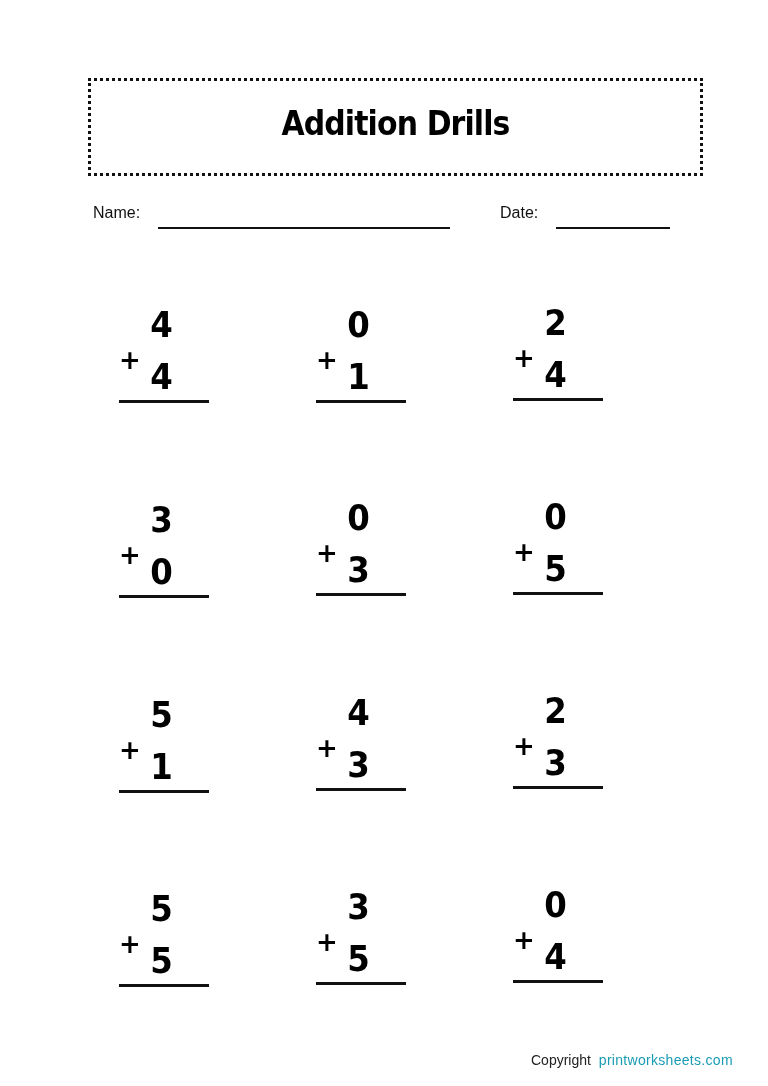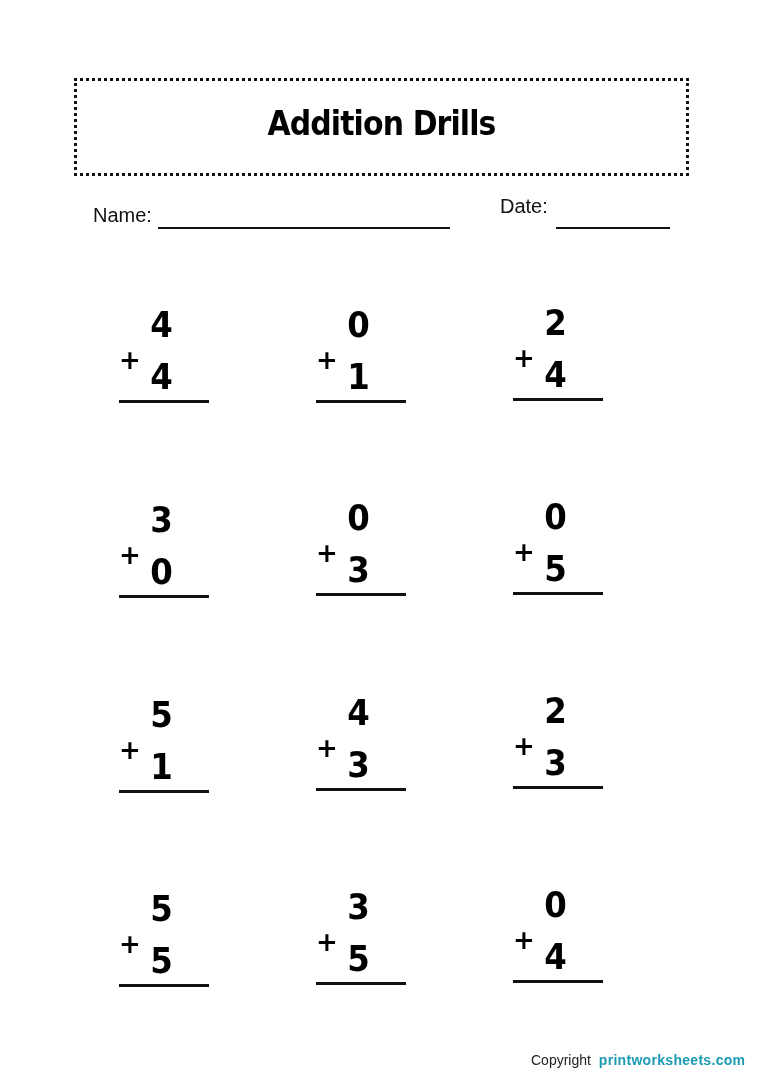--- a/index.html
+++ b/index.html
@@ -1,41 +1,41 @@
 <!DOCTYPE html>
 <html><head>
 <meta charset="utf-8">
 <style>
   html, body { margin:0; padding:0; background:#ffffff; }
   body { width:768px; height:1086px; position:relative; overflow:hidden; font-family:"DejaVu Sans", sans-serif; color:#000; }
-  .title-box { position:absolute; left:74px; top:78px; width:609px; height:92px; border:3px dotted #111; box-sizing:content-box; }
+  .title-box { position:absolute; left:88px; top:78px; width:609px; height:92px; border:3px dotted #111; box-sizing:content-box; }
   .title { position:absolute; left:0; right:0; top:22px; text-align:center; font-family:"DejaVu Sans", sans-serif; font-weight:bold; font-size:34px; letter-spacing:-1px; transform:scaleX(0.88); }
-  .field-label { position:absolute; font-family:"Liberation Sans", sans-serif; font-size:20px; color:#111; }
+  .field-label { position:absolute; font-family:"Liberation Sans", sans-serif; font-size:16px; color:#111; }
   .field-line { position:absolute; height:0; border-top:2px solid #111; }
   .problem { position:absolute; width:95px; height:100px; }
   .num { position:absolute; left:30px; width:24px; text-align:center; font-family:"DejaVu Sans", sans-serif; font-weight:bold; font-size:36px; line-height:36px; transform:scaleX(0.9); }
   .num.top { top:0; }
   .num.bottom { top:52px; }
   .plus { position:absolute; left:0; top:40px; font-family:"DejaVu Sans", sans-serif; font-weight:bold; font-size:26px; line-height:26px; }
   .answer-line { position:absolute; left:0; top:93px; width:90px; height:0; border-top:3px solid #111; }
   .footer { position:absolute; top:1052px; left:531px; font-size:14px; font-family:"Liberation Sans", sans-serif; white-space:nowrap; }
   .footer .copy { color:#222; margin-right:4px; }
-  .footer .site { color:#1a9bb4; font-weight:bold; letter-spacing:0.3px; }
+  .footer .site { color:#1a9bb4; font-weight:normal; letter-spacing:0.3px; }
 </style>
 </head>
 <body>
 
 <div class="title-box">
   <div class="title">Addition Drills</div>
 </div>
 
 <div class="field-label" style="left:93px; top:204px;">Name:</div>
 <div class="field-line" style="left:158px; top:227px; width:292px;"></div>
 
-<div class="field-label" style="left:500px; top:195px;">Date:</div>
+<div class="field-label" style="left:500px; top:204px;">Date:</div>
 <div class="field-line" style="left:556px; top:227px; width:114px;"></div>
 
 <div class="problem" style="left:119px; top:307px;">
   <div class="num top">4</div>
   <div class="plus">+</div>
   <div class="num bottom">4</div>
   <div class="answer-line"></div>
 </div>
 <div class="problem" style="left:316px; top:307px;">
   <div class="num top">0</div>

